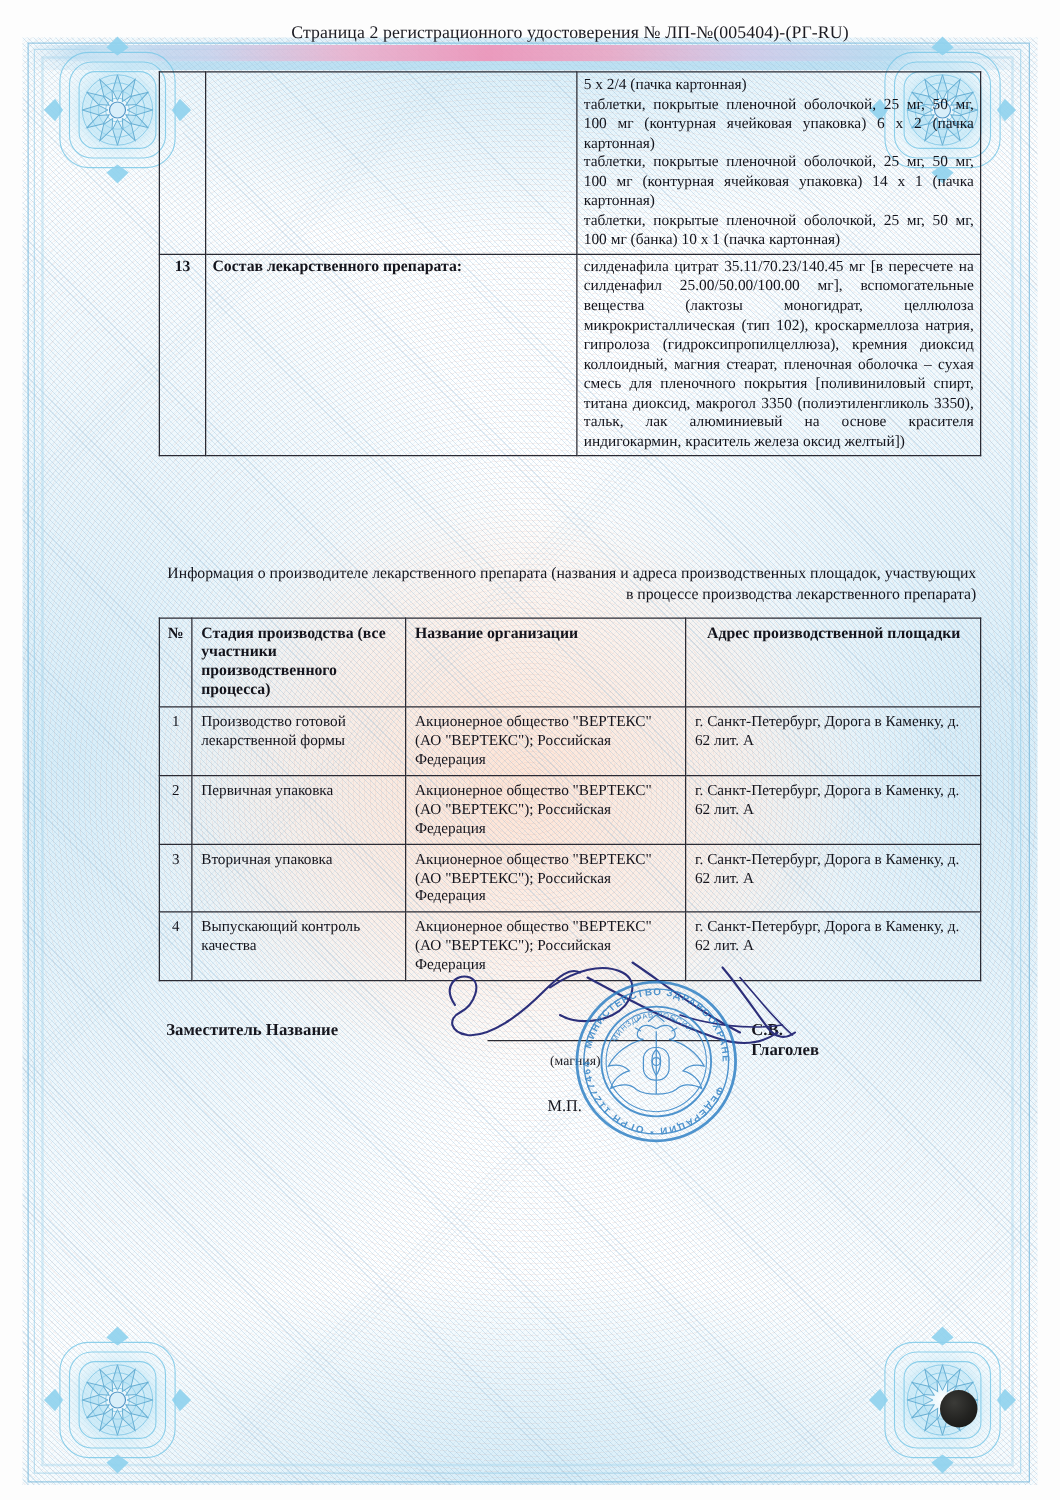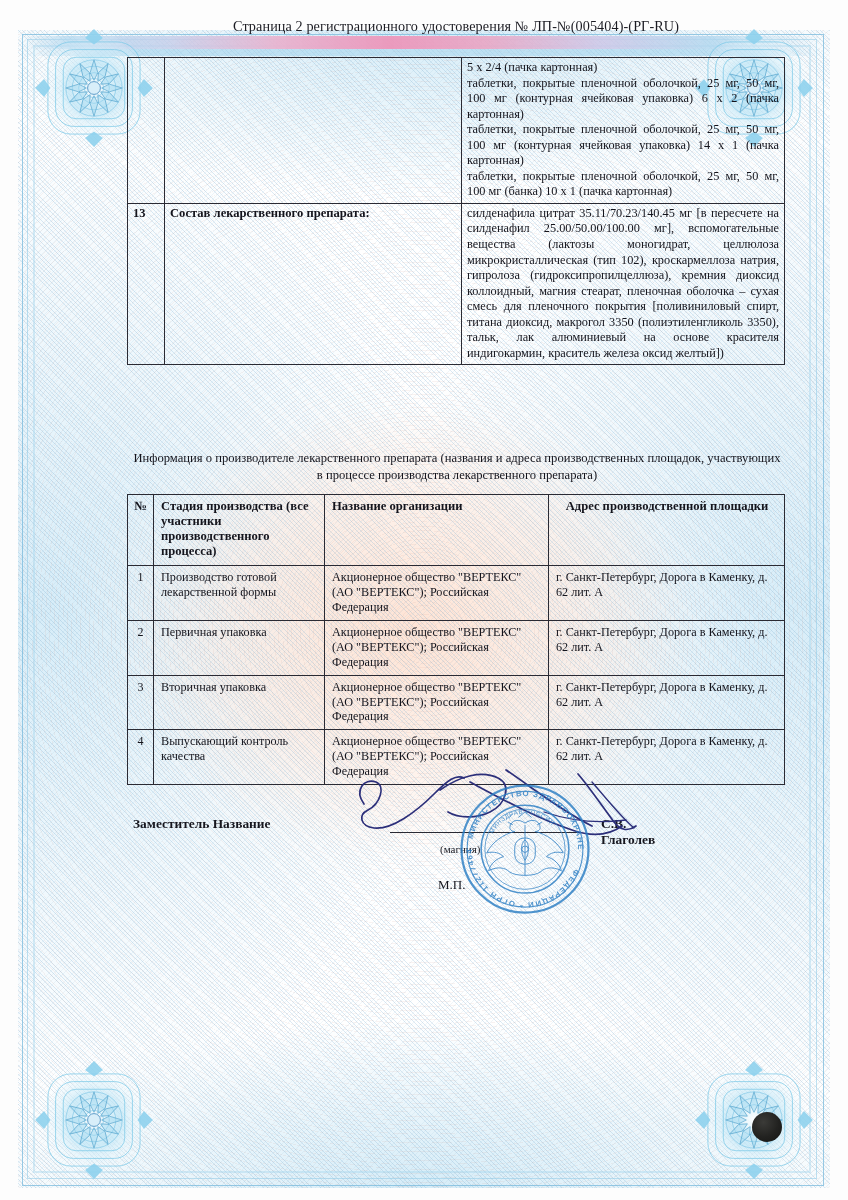--- a/index.html
+++ b/index.html
@@ -72,28 +72,28 @@
     font-size:14.2px;color:#1b1b22;letter-spacing:.1px;white-space:nowrap;padding-left:32px;
   }
 
   
   .content{position:absolute;left:0;top:0;width:676px;height:1200px;}
 
   
   table.doc{border-collapse:collapse;}
   .tbl-top{position:absolute;left:127px;top:57px;width:658px;}
   .tbl-top td{border:1.1px solid #2a2a33;vertical-align:top;padding:2px 5px 3px 5px;color:#14141c;}
-  .c-num{width:26px;text-align:left;font-size:12.5px;font-weight:bold;padding-top:3px;}
+  .c-num{width:26px;text-align:center;font-size:12.5px;font-weight:bold;padding-top:3px;}
   .c-lbl{width:286px;font-size:12.6px;font-weight:bold;margin-top:22px;}
   .c-val{font-size:12.3px;line-height:1.265;text-align:justify;text-justify:inter-word;}
   .c-val.center{text-align:center;}
 
   
   .info-para{
-    position:absolute;left:133px;top:450px;width:648px;text-align:center;
+    position:absolute;left:133px;top:450px;width:648px;text-align:right;
     font-size:12.6px;line-height:1.38;color:#14141c;
   }
 
   
   .tbl-man{position:absolute;left:127px;top:494px;width:658px;}
   .tbl-man td,.tbl-man th{border:1.1px solid #2a2a33;color:#14141c;vertical-align:top;}
   .tbl-man th{font-size:12.6px;font-weight:bold;padding:4px 6px 6px 7px;text-align:left;line-height:1.2;}
   .tbl-man th.cnum{text-align:center;padding-left:0;padding-right:0;}
   .tbl-man th.caddr{text-align:center;}
   .tbl-man td{font-size:12.2px;padding:4px 6px 5px 7px;line-height:1.22;}

